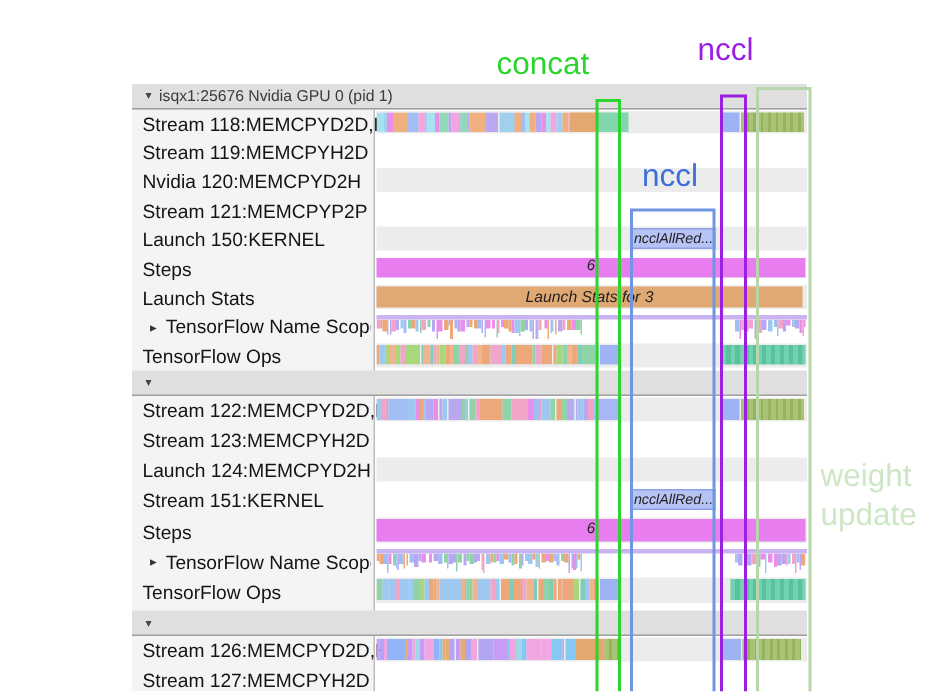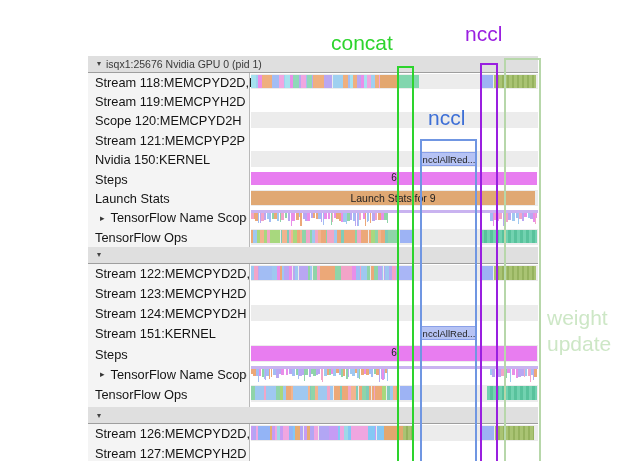--- a/index.html
+++ b/index.html
@@ -10,21 +10,21 @@
   .hdr{position:absolute;background:#dfdfdf;border-bottom:1px solid #9e9e9e;
        color:#3a3a3a;font-size:10.5px;display:flex;align-items:center;box-sizing:border-box;}
   .hdr .tri{margin-left:9px;margin-right:5px;font-size:8px;color:#444;}
   .rowband{position:absolute;}
   .rowlabel{position:absolute;color:#141414;font-size:12.8px;display:flex;
             align-items:center;white-space:nowrap;overflow:hidden;}
   .rowlabel .tri{font-size:9px;color:#333;margin:0 6px 0 12px;}
   .bar{position:absolute;overflow:hidden;}
   .bar i{position:absolute;top:0;bottom:0;display:block;}
   .lbl{position:absolute;left:0;right:0;text-align:center;color:#222;
-       white-space:nowrap;overflow:hidden;}
+       white-space:nowrap;overflow:hidden;font-style:italic;}
   .olive{background:repeating-linear-gradient(90deg,#a9c373 0 3px,#95b25e 3px 5px);}
   .tealst{background:repeating-linear-gradient(90deg,#72d2b0 0 3px,#58c29c 3px 6px);}
   .annbox{position:absolute;box-sizing:border-box;pointer-events:none;}
   .annlabel{position:absolute;font-size:21px;line-height:26px;pointer-events:none;}
 </style>
 </head>
 <body>
 
 <div id="stage">
   <div id="panel-bg" style="left: 88px; top: 56px; width: 161px; height: 405px;"></div>
@@ -73,44 +73,44 @@
       </div>
       <div class="bar" style="left: 380px; top: 74.5px; width: 18px; height: 13.4px; background: rgb(227, 167, 111);"></div>
       <div class="bar" style="left: 398px; top: 74.5px; width: 21px; height: 13.4px; background: rgb(130, 214, 174);"></div>
       <div class="bar" style="left: 481px; top: 74.5px; width: 12px; height: 13.4px; background: rgb(157, 179, 244);"></div>
       <div class="bar olive" style="left: 494px; top: 74.5px; width: 42px; height: 13.4px;"></div>
       <div class="rowlabel" style="left: 88px; top: 91.9px; width: 159px; height: 19.4px; padding-left: 7px;">
         <span>Stream 119:MEMCPYH2D</span>
       </div>
       <div class="rowband" style="left: 251px; top: 112.3px; width: 287px; height: 15.9px; background: rgb(236, 236, 236);"></div>
       <div class="rowlabel" style="left: 88px; top: 111.3px; width: 159px; height: 19.4px; padding-left: 7px;">
-        <span>Scope 120:MEMCPYD2H</span>
+        <span>Nvidia 120:MEMCPYD2H</span>
       </div>
       <div class="rowlabel" style="left: 88px; top: 130.7px; width: 159px; height: 19.4px; padding-left: 7px;">
         <span>Stream 121:MEMCPYP2P</span>
       </div>
       <div class="rowband" style="left: 251px; top: 151.1px; width: 287px; height: 15.9px; background: rgb(236, 236, 236);"></div>
       <div class="rowlabel" style="left: 88px; top: 150.1px; width: 159px; height: 19.4px; padding-left: 7px;">
-        <span>Nvidia 150:KERNEL</span>
+        <span>Launch 150:KERNEL</span>
       </div>
       <div class="bar" style="left: 421px; top: 152.1px; width: 56px; height: 13.9px; background: rgb(182, 195, 244); border: 1px solid rgb(138, 160, 232); box-sizing: border-box;">
         <span class="lbl" style="top: 1.2px; font-size: 9.5px;">ncclAllRed...</span>
       </div>
       <div class="rowlabel" style="left: 88px; top: 169.5px; width: 159px; height: 19.4px; padding-left: 7px;">
         <span>Steps</span>
       </div>
       <div class="bar" style="left: 251px; top: 171.5px; width: 286px; height: 13.9px; background: rgb(232, 125, 240);">
         <span class="lbl" style="top: 0.95px; font-size: 10px;">6</span>
       </div>
       <div class="rowband" style="left: 251px; top: 189.9px; width: 287px; height: 15.9px; background: rgb(236, 236, 236);"></div>
       <div class="rowlabel" style="left: 88px; top: 188.9px; width: 159px; height: 19.4px; padding-left: 7px;">
         <span>Launch Stats</span>
       </div>
       <div class="bar" style="left: 251px; top: 190.9px; width: 284px; height: 13.9px; background: rgb(224, 168, 115);">
-        <span class="lbl" style="top: 0.7px; font-size: 10.5px;">Launch Stats for 9</span>
+        <span class="lbl" style="top: 0.7px; font-size: 10.5px;">Launch Stats for 3</span>
       </div>
       <div class="rowlabel" style="left: 88px; top: 208.3px; width: 159px; height: 19.4px;">
         <span class="tri">▸</span>
         <span>TensorFlow Name Scope</span>
       </div>
       <div class="bar" style="left: 251px; top: 210.3px; width: 287px; height: 3px; background: rgb(201, 179, 240);"></div>
       <div class="bar" style="left: 251px; top: 213.3px; width: 137px; height: 12.4px;">
         <i style="left: 0px; width: 2.6px; height: 6.2px; bottom: auto; background: rgb(242, 164, 200);"></i>
         <i style="left: 2.6px; width: 1.8px; height: 5.5px; bottom: auto; background: rgb(236, 168, 120);"></i>
         <i style="left: 4.3px; width: 2.6px; height: 7.6px; bottom: auto; background: rgb(236, 168, 120);"></i>
@@ -290,21 +290,21 @@
         <i style="left: 145.2px; width: 2.5px; background: rgb(159, 200, 240);"></i>
       </div>
       <div class="bar" style="left: 398px; top: 265.6px; width: 15px; height: 14.1px; background: rgb(169, 182, 246);"></div>
       <div class="bar" style="left: 481px; top: 265.6px; width: 12px; height: 14.1px; background: rgb(157, 179, 244);"></div>
       <div class="bar olive" style="left: 494px; top: 265.6px; width: 42px; height: 14.1px;"></div>
       <div class="rowlabel" style="left: 88px; top: 283.7px; width: 159px; height: 20.1px; padding-left: 7px;">
         <span>Stream 123:MEMCPYH2D</span>
       </div>
       <div class="rowband" style="left: 251px; top: 304.8px; width: 287px; height: 16.6px; background: rgb(236, 236, 236);"></div>
       <div class="rowlabel" style="left: 88px; top: 303.8px; width: 159px; height: 20.1px; padding-left: 7px;">
-        <span>Stream 124:MEMCPYD2H</span>
+        <span>Launch 124:MEMCPYD2H</span>
       </div>
       <div class="rowlabel" style="left: 88px; top: 323.9px; width: 159px; height: 20.1px; padding-left: 7px;">
         <span>Stream 151:KERNEL</span>
       </div>
       <div class="bar" style="left: 421px; top: 325.9px; width: 56px; height: 14.6px; background: rgb(182, 195, 244); border: 1px solid rgb(138, 160, 232); box-sizing: border-box;">
         <span class="lbl" style="top: 1.55px; font-size: 9.5px;">ncclAllRed...</span>
       </div>
       <div class="rowband" style="left: 251px; top: 345px; width: 287px; height: 16.6px; background: rgb(236, 236, 236);"></div>
       <div class="rowlabel" style="left: 88px; top: 344px; width: 159px; height: 20.1px; padding-left: 7px;">
         <span>Steps</span>

